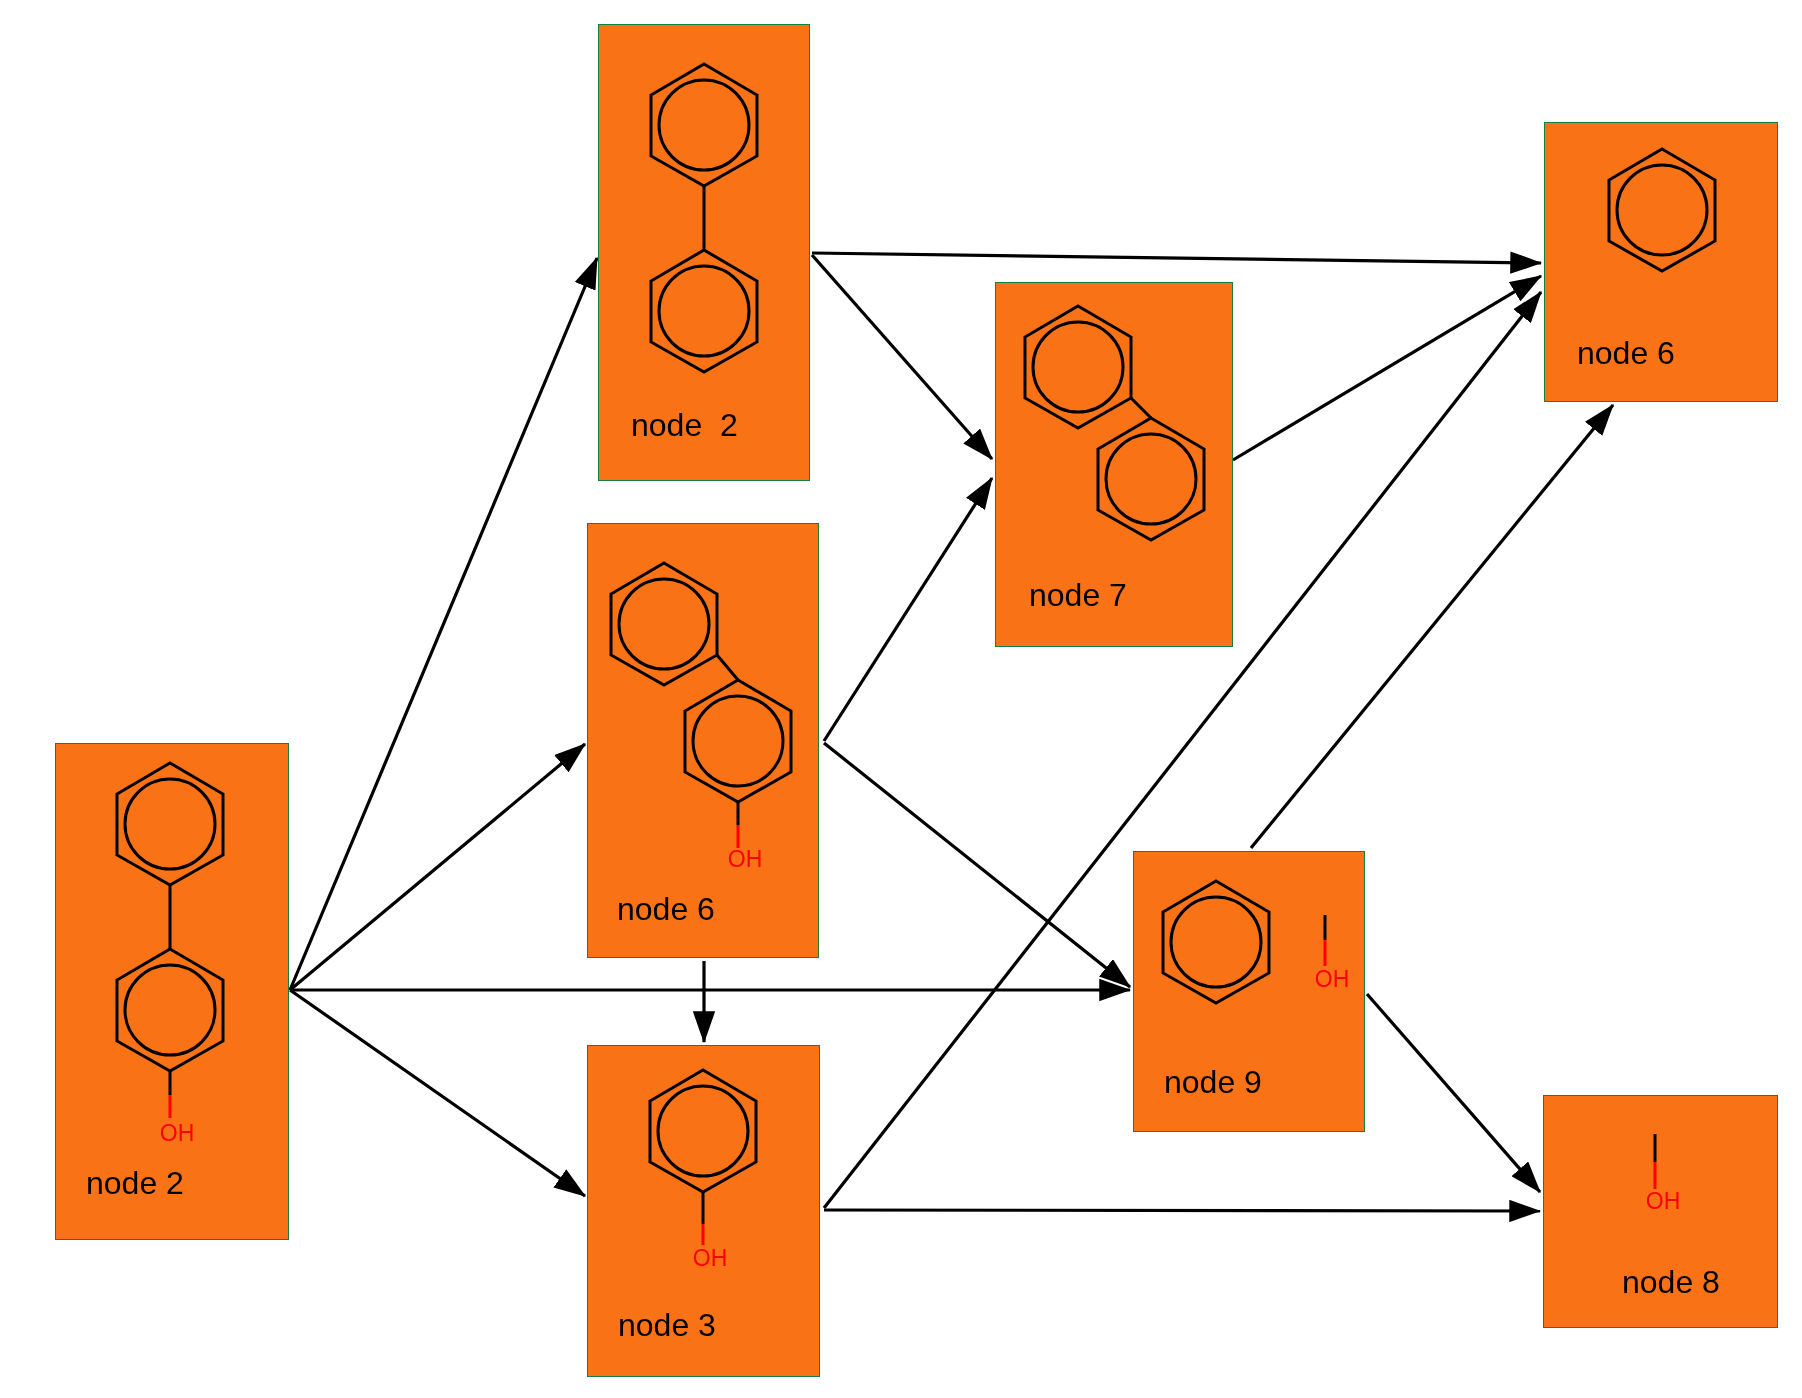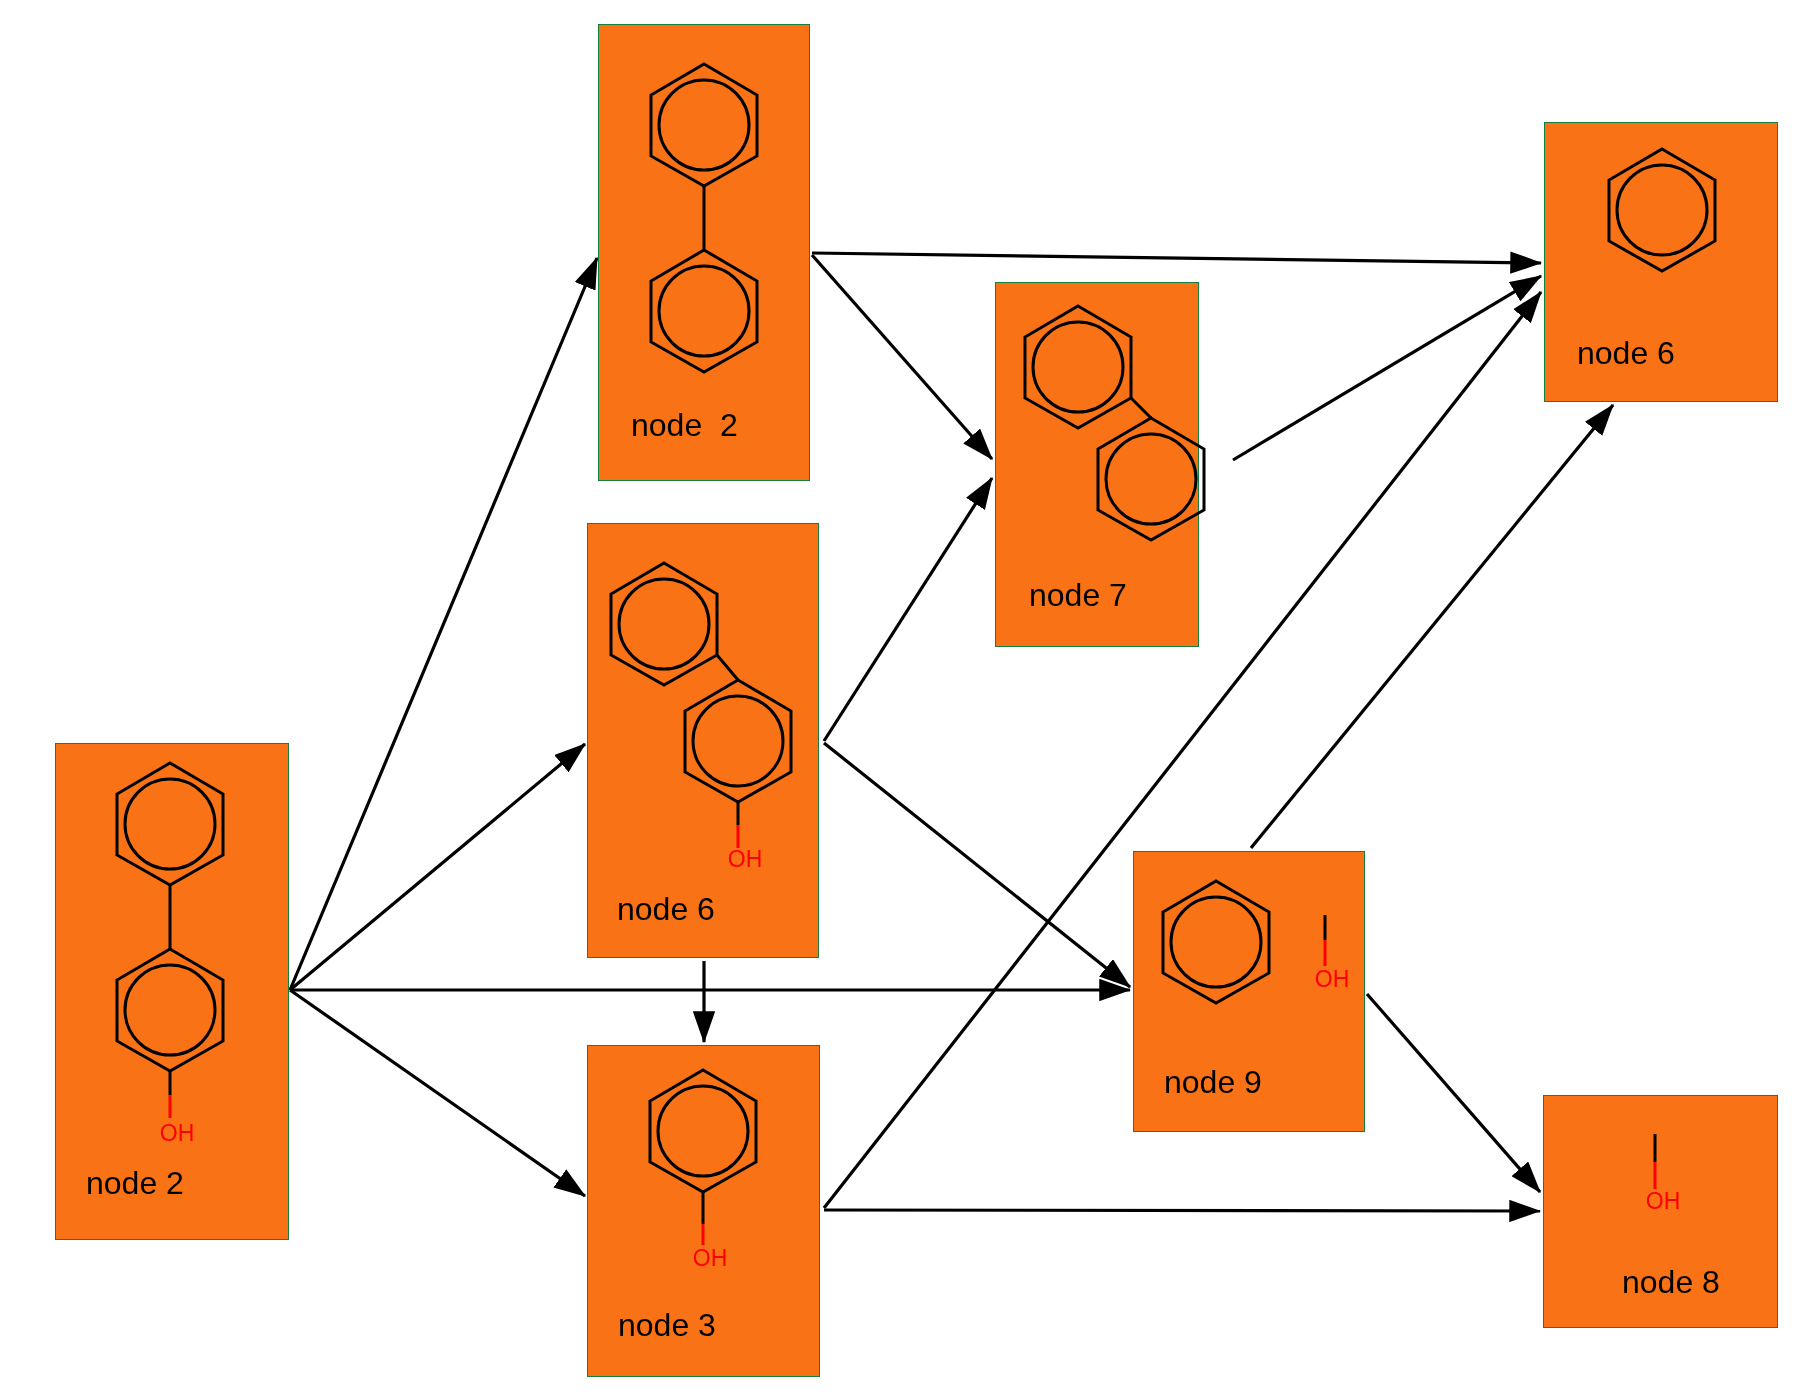--- a/index.html
+++ b/index.html
@@ -105,21 +105,21 @@
         <polygon points="115,24 168,55 168,116 115,146 62,116 62,55"></polygon>
         <circle cx="115" cy="85" r="45"></circle>
       </g>
       <line x1="115" y1="146" x2="115" y2="178"></line>
       <line class="red" x1="115" y1="178" x2="115" y2="199"></line>
       <text x="122" y="220">OH</text>
     </svg>
     <span class="label" style="left:30px; bottom:35px;margin-top:21px;">node 3</span>
   </div>
 
-  <div class="node" style="left:995px; top:282px; width:204px; height:365px;">
+  <div class="node" style="left:995px; top:282px; width:238px; height:365px;">
     <svg class="mol" width="227" height="357">
       <g>
         <polygon points="82,23 135,54 135,115 82,145 29,115 29,54"></polygon>
         <circle cx="82" cy="84" r="45"></circle>
       </g>
       <line x1="135" y1="115" x2="155" y2="135"></line>
       <g>
         <polygon points="155,135 208,166 208,227 155,257 102,227 102,166"></polygon>
         <circle cx="155" cy="196" r="45"></circle>
       </g>

